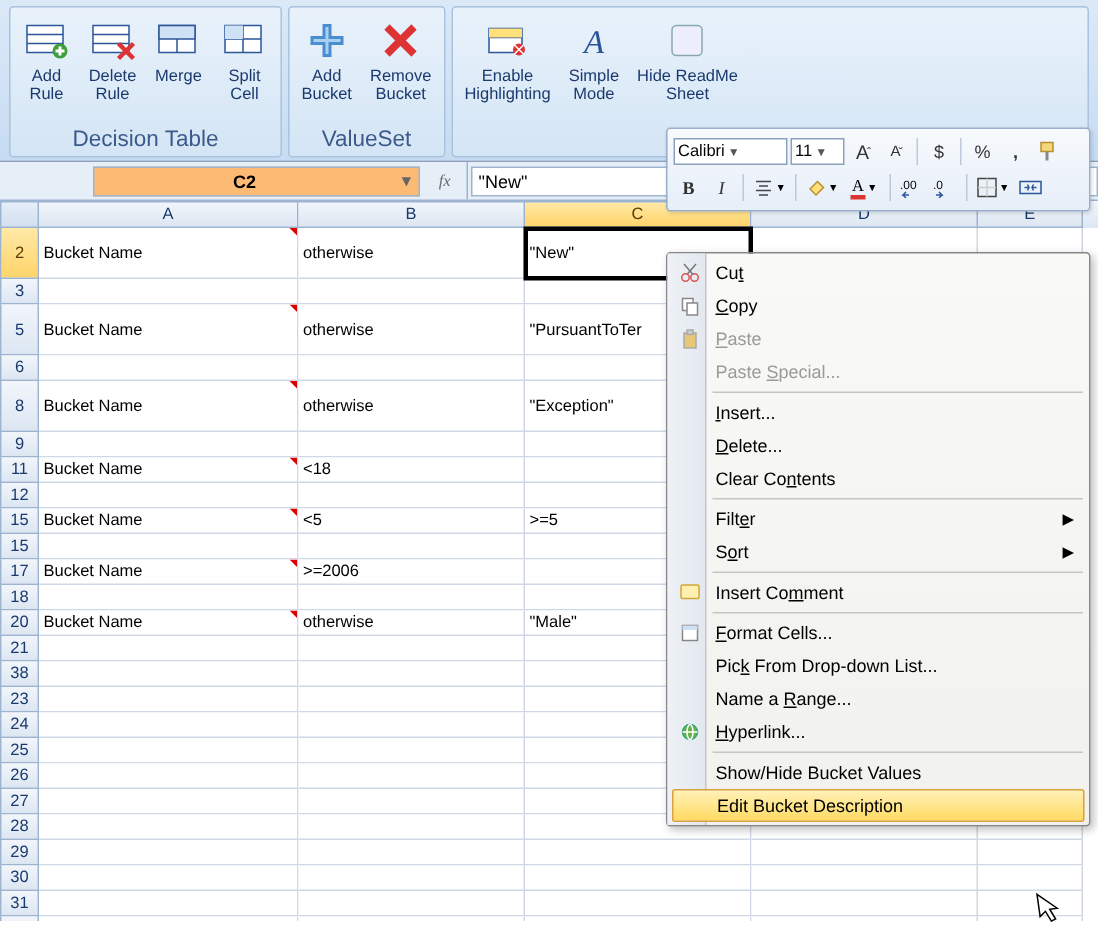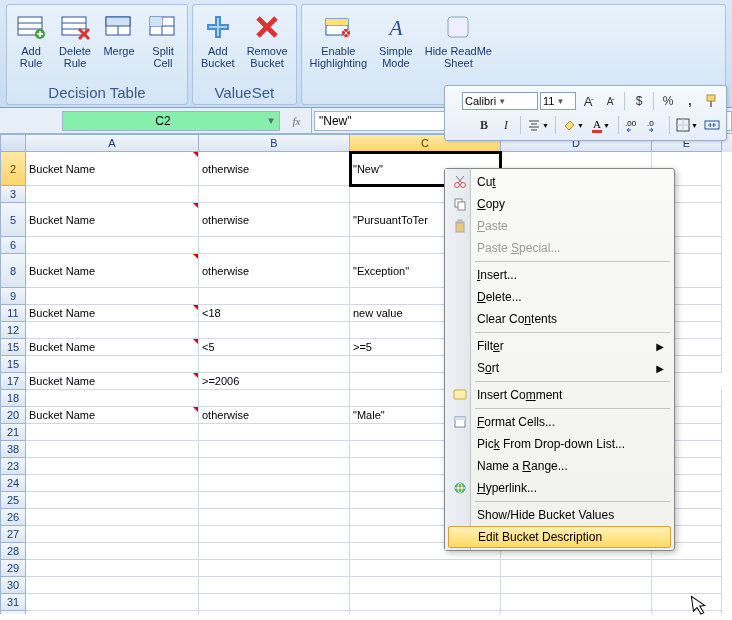--- a/index.html
+++ b/index.html
@@ -62,25 +62,26 @@
     display: flex;
     align-items: center;
     height: 26px;
     border-bottom: 1px solid #9db4d1;
     background: #e6eef8;
   }
   .namebox {
     width: 218px;
     height: 20px;
     margin: 0 2px 0 62px;
-    background: #86efac;
+    background: #fdba74;
     border: 1px solid #9db4d1;
     display: flex;
     align-items: center;
     color: #000;
+    font-weight: bold;
   }
   .namebox .nbtxt { flex:1; text-align:center; font-size:12px; }
   .namebox .nbdrop { width:16px; text-align:center; color:#666; }
   .fxlabel {
     width: 30px; text-align: center; font-style: italic; color: #6b6b6b; font-family: "Cambria Math", serif;
     border-right: 1px solid #9db4d1; height: 100%; display:flex; align-items:center; justify-content:center;
   }
   .fxval {
     flex: 1; background: #fff; height: 20px; border: 1px solid #9db4d1; margin-left: 2px;
     padding: 1px 4px; font-size: 12px; display:flex; align-items:center;
@@ -89,21 +90,21 @@
     position: absolute;
     top: 85px; left: 444px;
     width: 283px;
     background: linear-gradient(#f7fafd,#e6eef8);
     border: 1px solid #99aecb;
     border-radius: 3px;
     box-shadow: 1px 1px 3px rgba(0,0,0,0.15);
     z-index: 30;
     padding: 3px 4px;
   }
-  .mini-row { display:flex; align-items:center; gap:2px; height:24px;justify-content:flex-end; }
+  .mini-row { display:flex; align-items:center; gap:2px; height:24px; }
   .mini-sep { width:1px; height:18px; background:#bcc9db; margin:0 2px; }
   .mini-combo {
     background:#fff; border:1px solid #8ba0bc; height:18px; display:flex; align-items:center;
     padding:0 2px; font-size:11px;
   }
   .mini-combo .dd { margin-left:2px; color:#555; font-size:8px; }
   .mini-btn {
     width:20px; height:20px; display:flex; align-items:center; justify-content:center; font-size:12px;
     border-radius:2px; color:#333;
   }
@@ -141,21 +142,21 @@
     border-right:1px solid #d0d7e5; border-bottom:1px solid #d0d7e5;
     font-size:11px; padding:1px 3px; overflow:hidden; white-space:nowrap;
     display:flex; align-items:center; background:#fff; position:relative;
   }
   .cell.active { outline:3px solid #000; outline-offset:-2px; background:#fff; z-index:2; }
   .redtri::after {
     content:""; position:absolute; top:0; right:0; width:0; height:0;
     border-top:5px solid #d00; border-left:5px solid transparent;
   }
   .ctx-menu {
-    position:absolute; top:168px; left:444px; width:231px;
+    position:absolute; top:168px; left:444px; width:283px;
     background:linear-gradient(#f9f9f7,#f1f1ee);
     border:1px solid #868686; border-radius:3px;
     box-shadow: 2px 2px 6px rgba(0,0,0,0.25);
     z-index:20;
     padding:2px;
   }
   .ctx-item {
     display:flex; align-items:center; height:22px; padding:0 8px 0 30px;
     position:relative; font-size:12px; color:#000;
   }
@@ -356,21 +357,20 @@
         <div class="cell wA"></div>
         <div class="cell wB"></div>
         <div class="cell wC"></div>
         <div class="cell wD"></div>
         <div class="cell wE"></div>
       </div>
       <div class="row">
         <div class="rh">11</div>
         <div class="cell wA redtri">Bucket Name</div>
         <div class="cell wB">&lt;18</div>
-        <div class="cell wC">new value</div>
         <div class="cell wD"></div>
         <div class="cell wE"></div>
       </div>
       <div class="row">
         <div class="rh">12</div>
         <div class="cell wA"></div>
         <div class="cell wB"></div>
         <div class="cell wC"></div>
         <div class="cell wD"></div>
         <div class="cell wE"></div>

